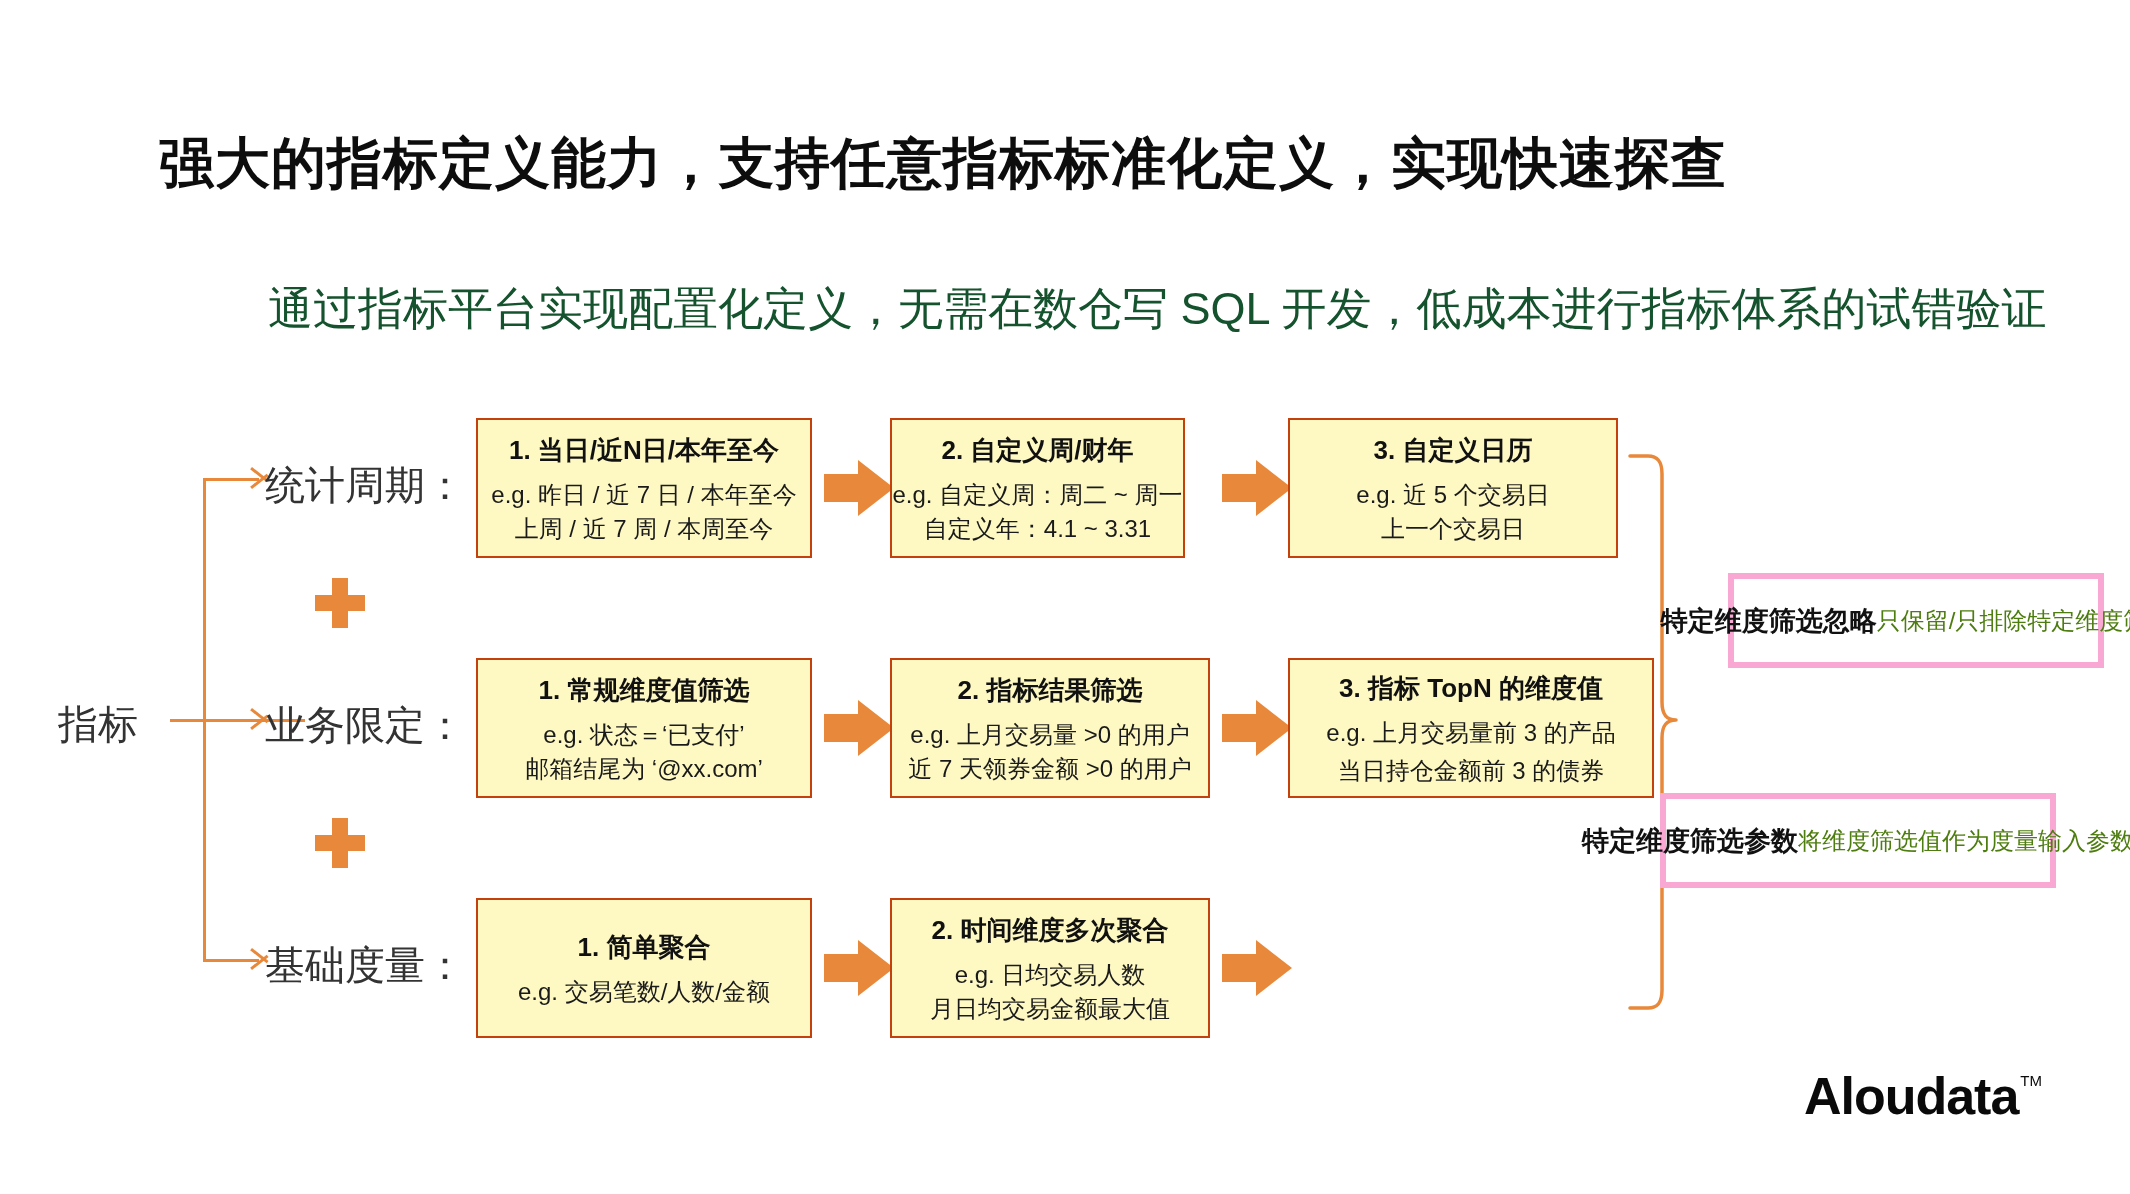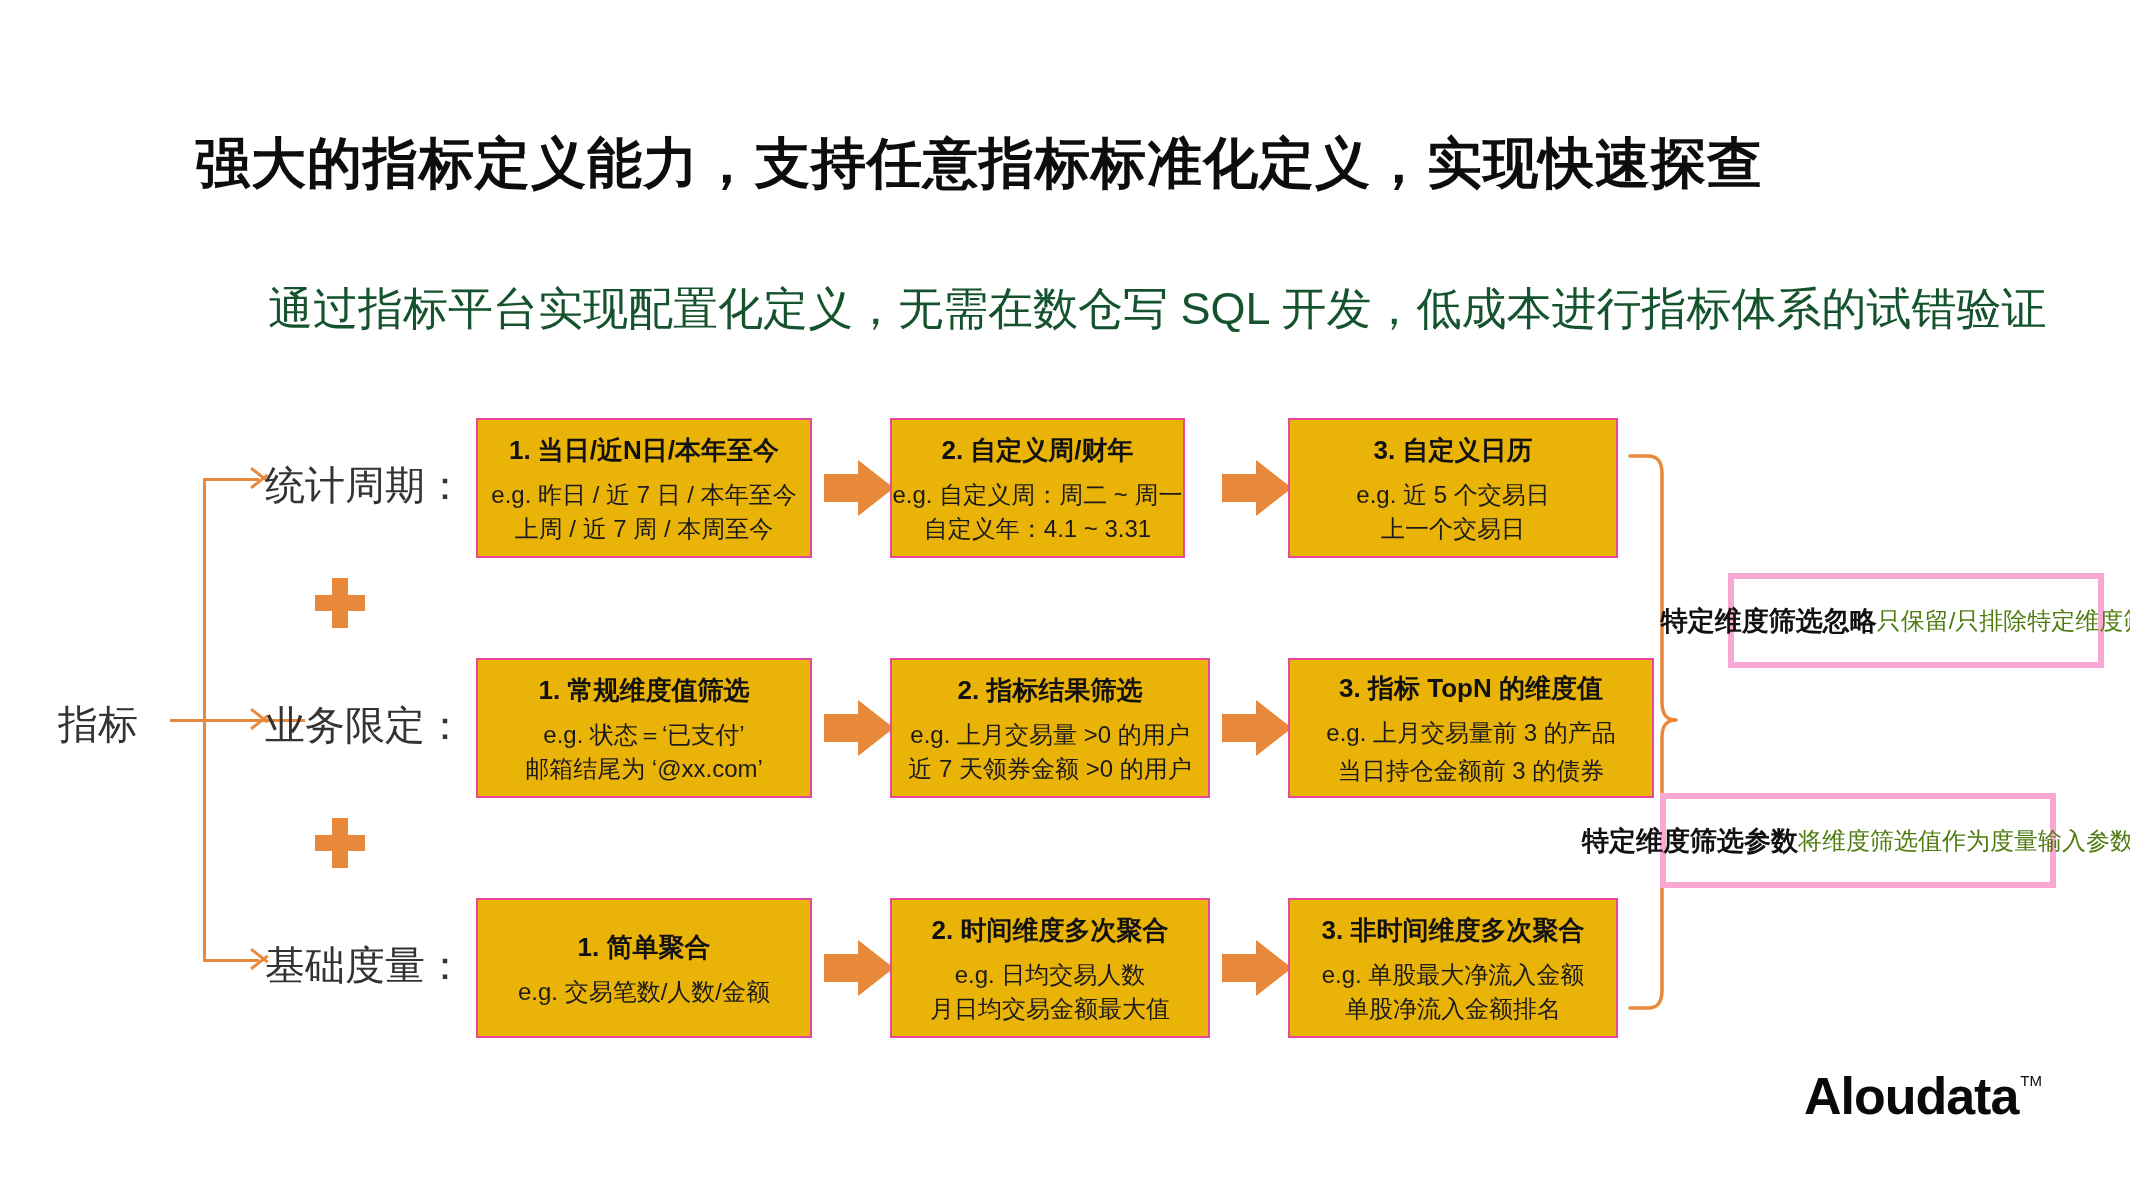--- a/index.html
+++ b/index.html
@@ -8,21 +8,21 @@
     background: #ffffff;
     font-family: "Liberation Sans", "DejaVu Sans", sans-serif;
     color: #1a1a1a;
     overflow: hidden;
   }
   .slide { position: relative; width: 2130px; height: 1194px; }
 
   
   .title-wrap {
     position: absolute; left: 137px; top: 124px;
-    display: flex; align-items: flex-end; margin-left: 36px;
+    display: flex; align-items: flex-end;
   }
   .title-bar { width: 8px; background: #E8883A; margin-right: 14px; }
   .title-text {
     font-size: 55px; font-weight: bold; letter-spacing: 1px;
     line-height: 78px; color: #0d0d0d; white-space: nowrap;
   }
   .subtitle {
     position: absolute; left: 268px; top: 286px;
     font-size: 45px; line-height: 46px; color: #14532d; white-space: nowrap;
   }
@@ -72,22 +72,22 @@
   }
   .plus::before, .plus::after {
     content: ""; position: absolute; background: #E8883A;
   }
   .plus::before { left: 0; top: 17px; width: 50px; height: 16px; }
   .plus::after { top: 0; left: 17px; width: 16px; height: 50px; }
 
   
   .card {
     position: absolute;
-    border: 2px solid #ec4899;
-    background: #eab308;
+    border: 2px solid #c2410c;
+    background: #fef9c3;
     display: flex; flex-direction: column;
     align-items: center; justify-content: center;
     text-align: center;
     padding: 6px 10px;
   }
   .card .card-title {
     font-size: 26px; font-weight: bold; color: #111;
     line-height: 40px; white-space: nowrap;
   }
   .card .card-eg {
@@ -226,25 +226,20 @@
   </div>
   <div class="card" style="left:890px; top:898px; width:320px; height:140px;">
     <div class="card-title">2. 时间维度多次聚合</div>
     <div class="card-eg">e.g. 日均交易人数</div>
     <div class="card-eg" style="margin-top:0;">月日均交易金额最大值</div>
   </div>
   <div class="flow-arrow" style="left:1222px; top:940px;">
     <div class="shaft"></div>
       <div class="head"></div>
   </div>
-  <div class="card" style="left:1288px; top:898px; width:330px; height:140px;">
-    <div class="card-title">3. 非时间维度多次聚合</div>
-    <div class="card-eg">e.g. 单股最大净流入金额</div>
-    <div class="card-eg" style="margin-top:0;">单股净流入金额排名</div>
-  </div>
 
   <div class="brace">
     <svg width="50" height="560" viewBox="0 0 50 560" fill="none" xmlns="http://www.w3.org/2000/svg">
       <path d="M2 4 H20 C30 4 34 10 34 22 V250 C34 262 38 268 48 268 C38 268 34 274 34 286 V538 C34 550 30 556 20 556 H2" stroke="#E8883A" stroke-width="3.5" fill="none" stroke-linecap="round" stroke-linejoin="round"></path>
     </svg>
   </div>
 
   <div class="side-card" style="left:1728px; top:573px; width:376px; height:95px;">
     <div class="sc-title">特定维度筛选忽略</div>
     <div class="sc-sub">只保留/只排除特定维度筛选</div>

